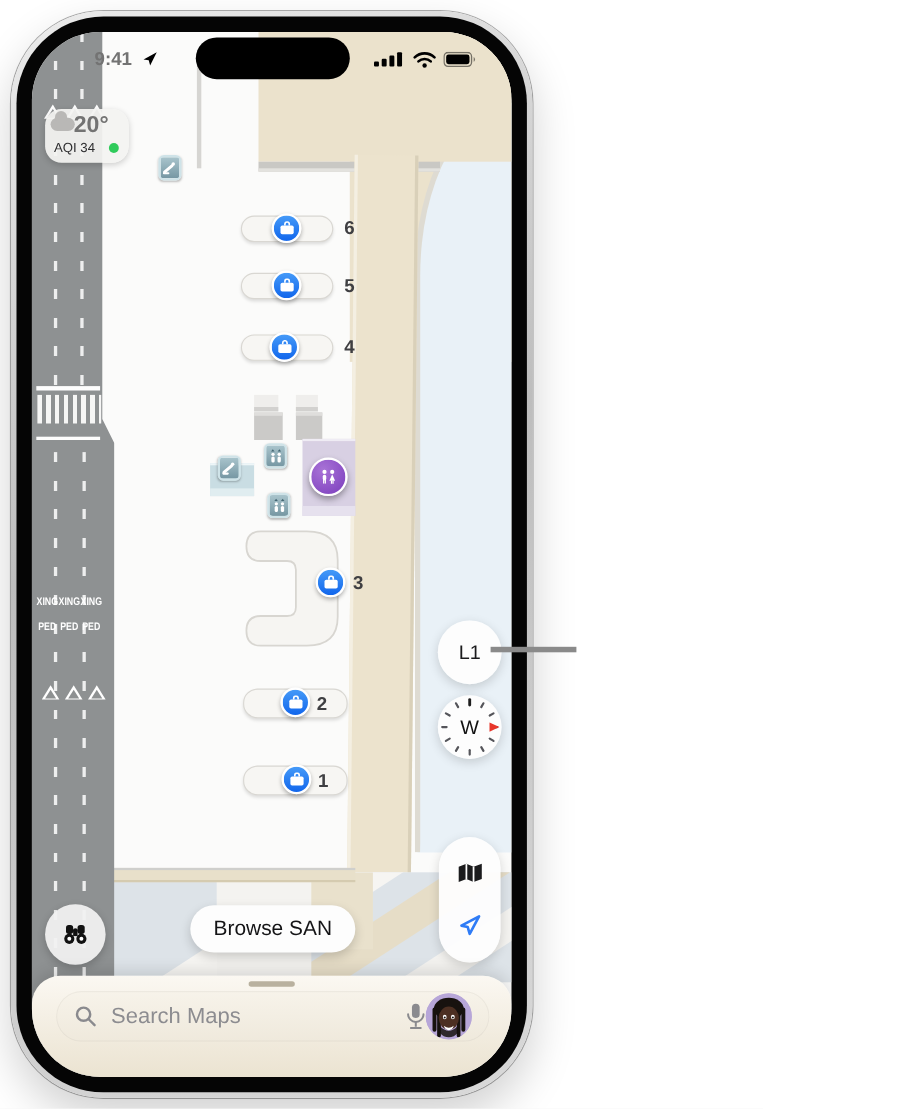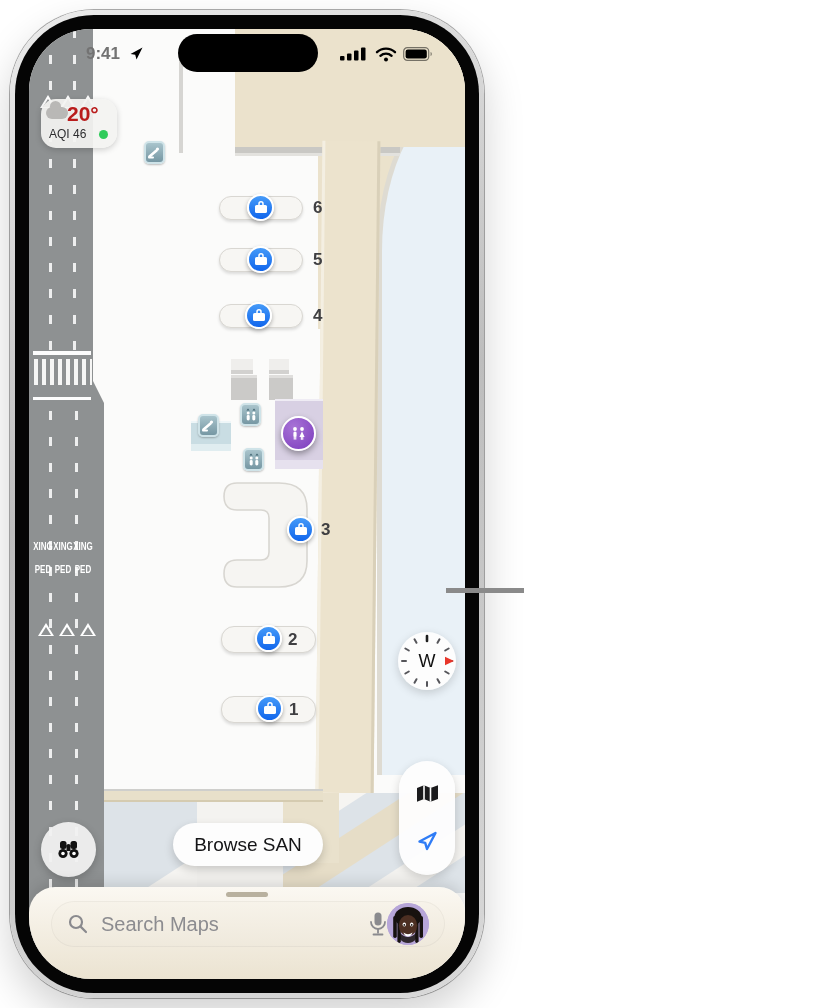--- a/index.html
+++ b/index.html
@@ -86,21 +86,21 @@
       display:flex;align-items:center;}
   .search-input{flex:1;border:none;background:transparent;outline:none;font-size:20px;color:#5f5f63;}
   .search-input::placeholder{color:#8c8c90;}
   .avatar{position:absolute;right:16px;top:2px;width:42px;height:42px;border-radius:50%;overflow:hidden;background:#b7a6d8;}
 
   
   .island{left:149px;top:5px;width:140px;height:38px;border-radius:20px;background:#000;}
   .time{left:44px;top:15px;width:60px;font-size:17px;font-weight:bold;color:#737373;text-align:center;}
   .weather{left:12px;top:70px;width:76px;height:49px;border-radius:15px;background:rgba(243,243,241,.93);
       box-shadow:0 2px 6px rgba(0,0,0,.18);padding:4px 8px;}
-  .w-temp{position:absolute;left:26px;top:3px;font-size:21px;font-weight:600;color:#b91c1c;}
+  .w-temp{position:absolute;left:26px;top:3px;font-size:21px;font-weight:600;color:#737373;}
   .w-aqi{position:absolute;left:8px;top:28px;font-size:12px;color:#2d2d2f;}
   .w-dot{position:absolute;left:58px;top:31px;width:9px;height:9px;border-radius:50%;background:#30cb5b;}
   .cloud{position:absolute;left:5px;top:8px;width:22px;height:12px;background:#b9b8b6;border-radius:8px;}
   .cloud:before{content:"";position:absolute;left:4px;top:-6px;width:11px;height:11px;border-radius:50%;background:#b9b8b6;}
 
   .callout{position:absolute;left:446px;top:588px;width:78px;height:5px;background:#8a8a8a;z-index:10;}
   svg{display:block;}
 </style>
 </head>
 <body>
@@ -258,24 +258,27 @@
                 <rect x="1" y="4" width="12" height="8" rx="1.6" fill="#fff"></rect>
                 <path d="M5 4 V2.8 a2 2 0 0 1 4 0 V4" fill="none" stroke="#fff" stroke-width="1.5"></path>
               </svg>
             </div>
           <div class="claim-num" style="left:67px;top:3px;">1</div>
         </div>
 
         <div class="abs weather">
           <div class="cloud"></div>
           <div class="w-temp">20°</div>
-          <div class="w-aqi">AQI 46</div>
+          <div class="w-aqi">AQI 34</div>
           <div class="w-dot"></div>
         </div>
 
+        <div class="abs ctl-circle" style="top:535px;">
+          <span>L1</span>
+        </div>
         <div class="abs ctl-circle" style="top:603px;">
           <svg width="58" height="58" viewBox="0 0 58 58">
             <circle cx="29" cy="29" r="29" fill="rgba(253,253,253,0)"></circle>
             <g stroke="#55555a" stroke-width="2" stroke-linecap="round">
               <line x1="29" y1="4" x2="29" y2="9" stroke="#1e1e1e" stroke-width="2.6"></line>
               <line x1="41.5" y1="7.35" x2="39.5" y2="10.81"></line>
                 <line x1="50.65" y1="16.5" x2="47.19" y2="18.5"></line>
               <line x1="54" y1="29" x2="50" y2="29"></line>
                 <line x1="50.65" y1="41.5" x2="47.19" y2="39.5"></line>
               <line x1="41.5" y1="50.65" x2="39.5" y2="47.19"></line>

